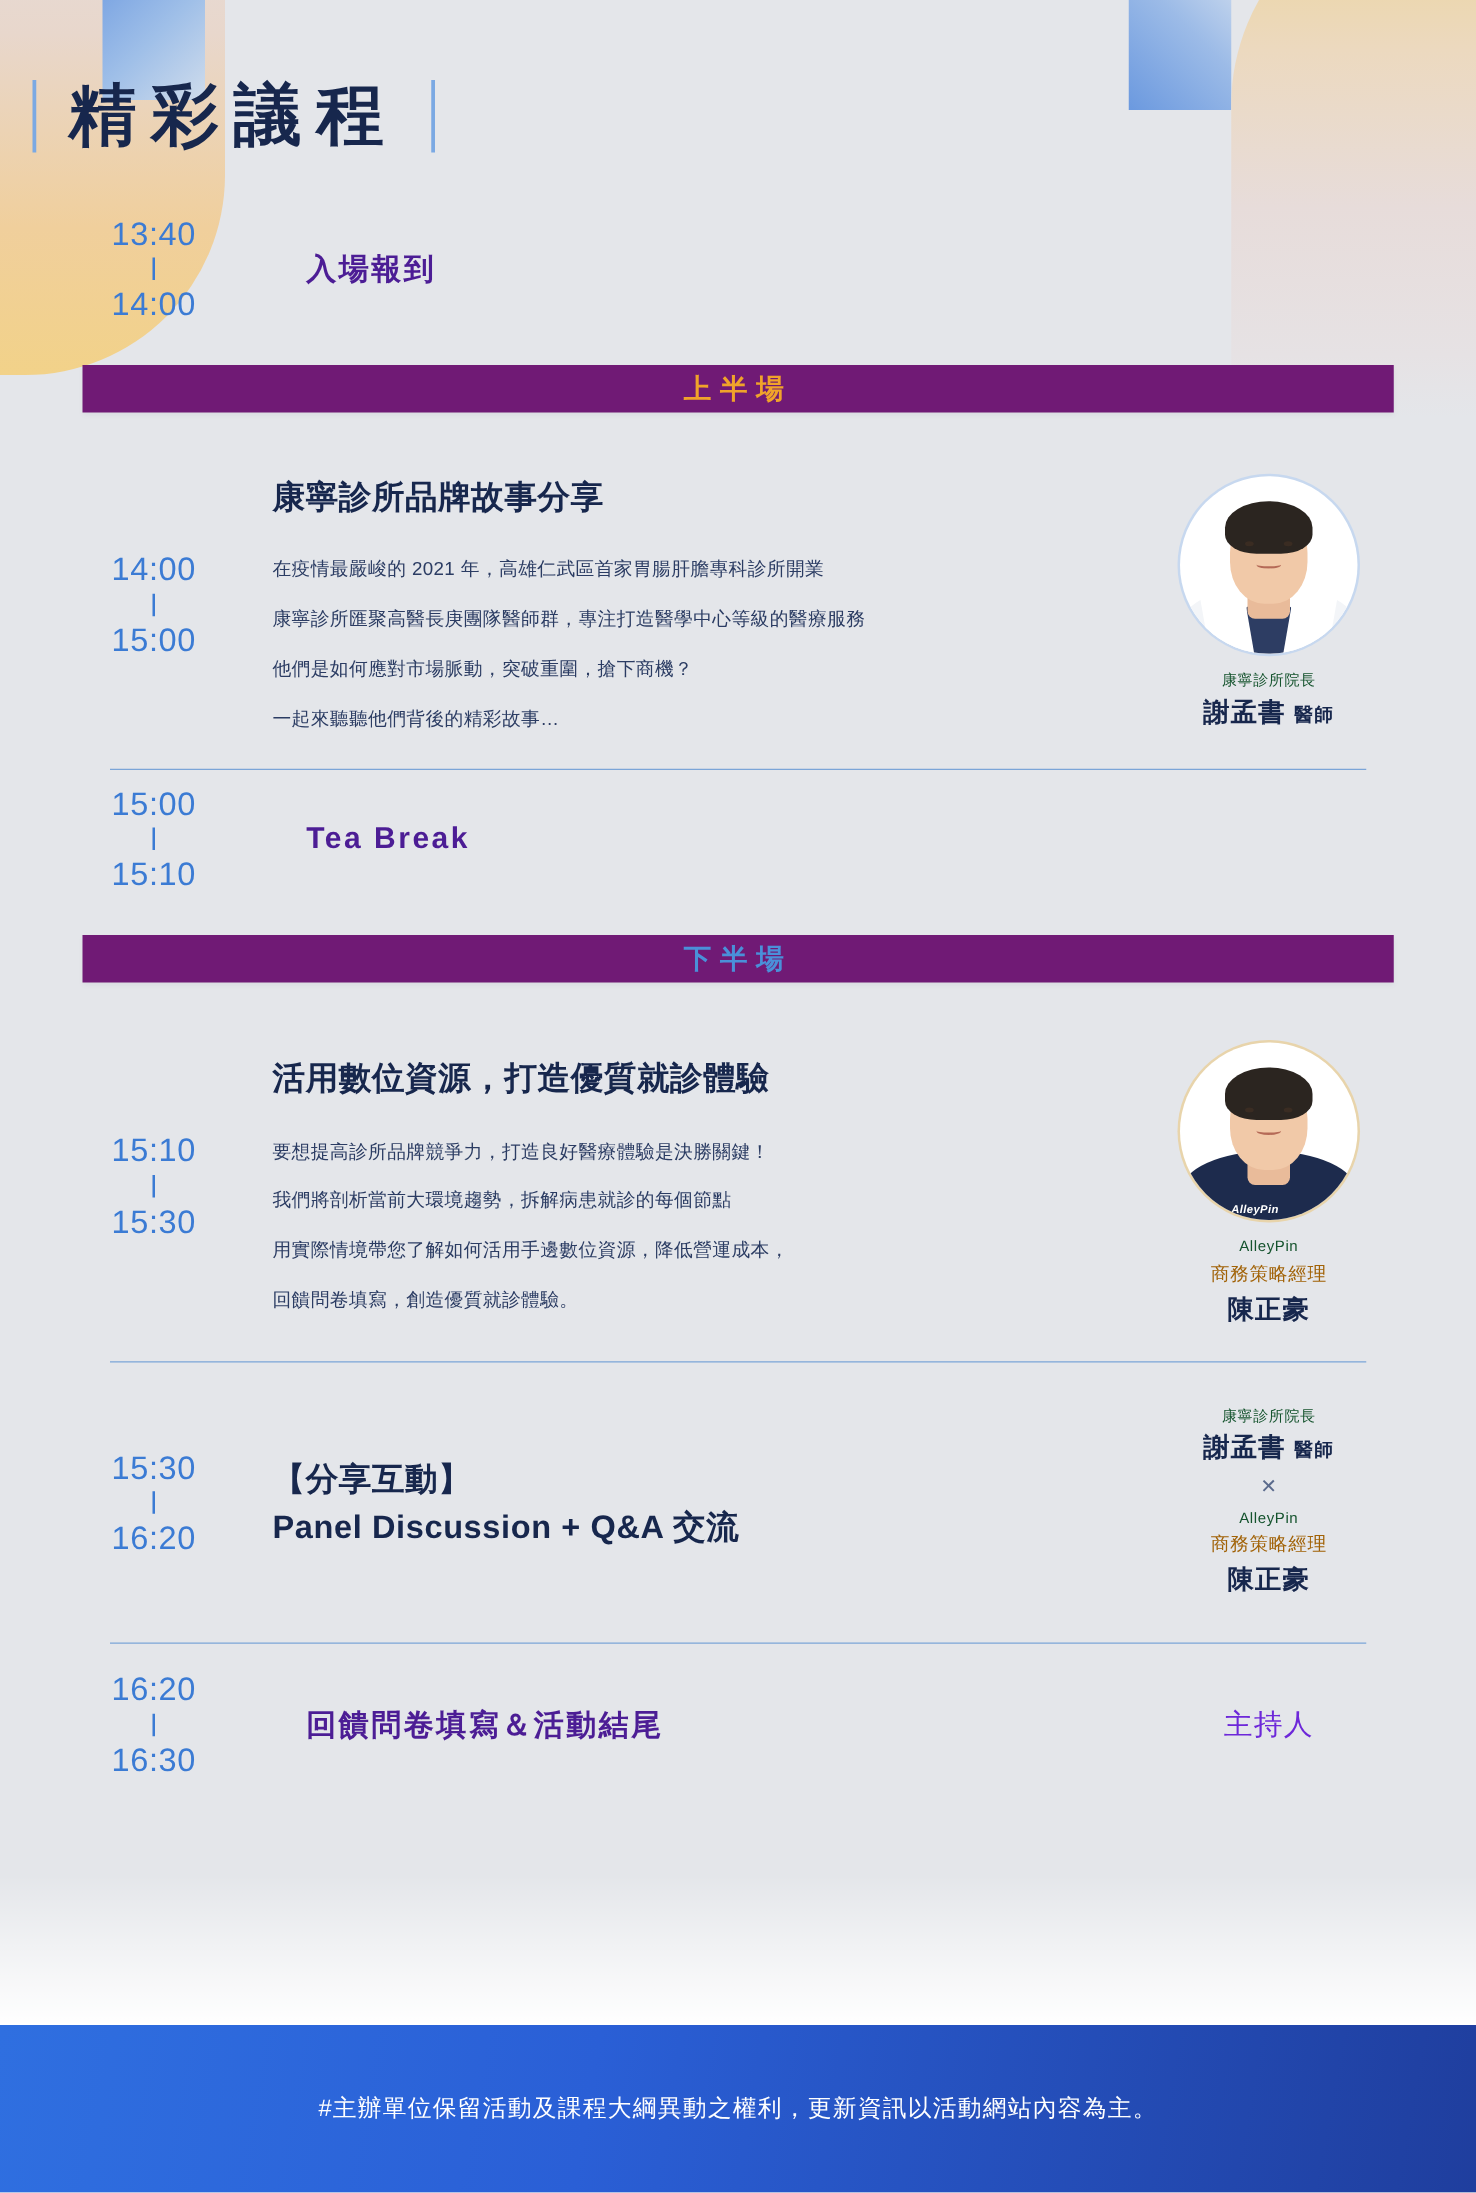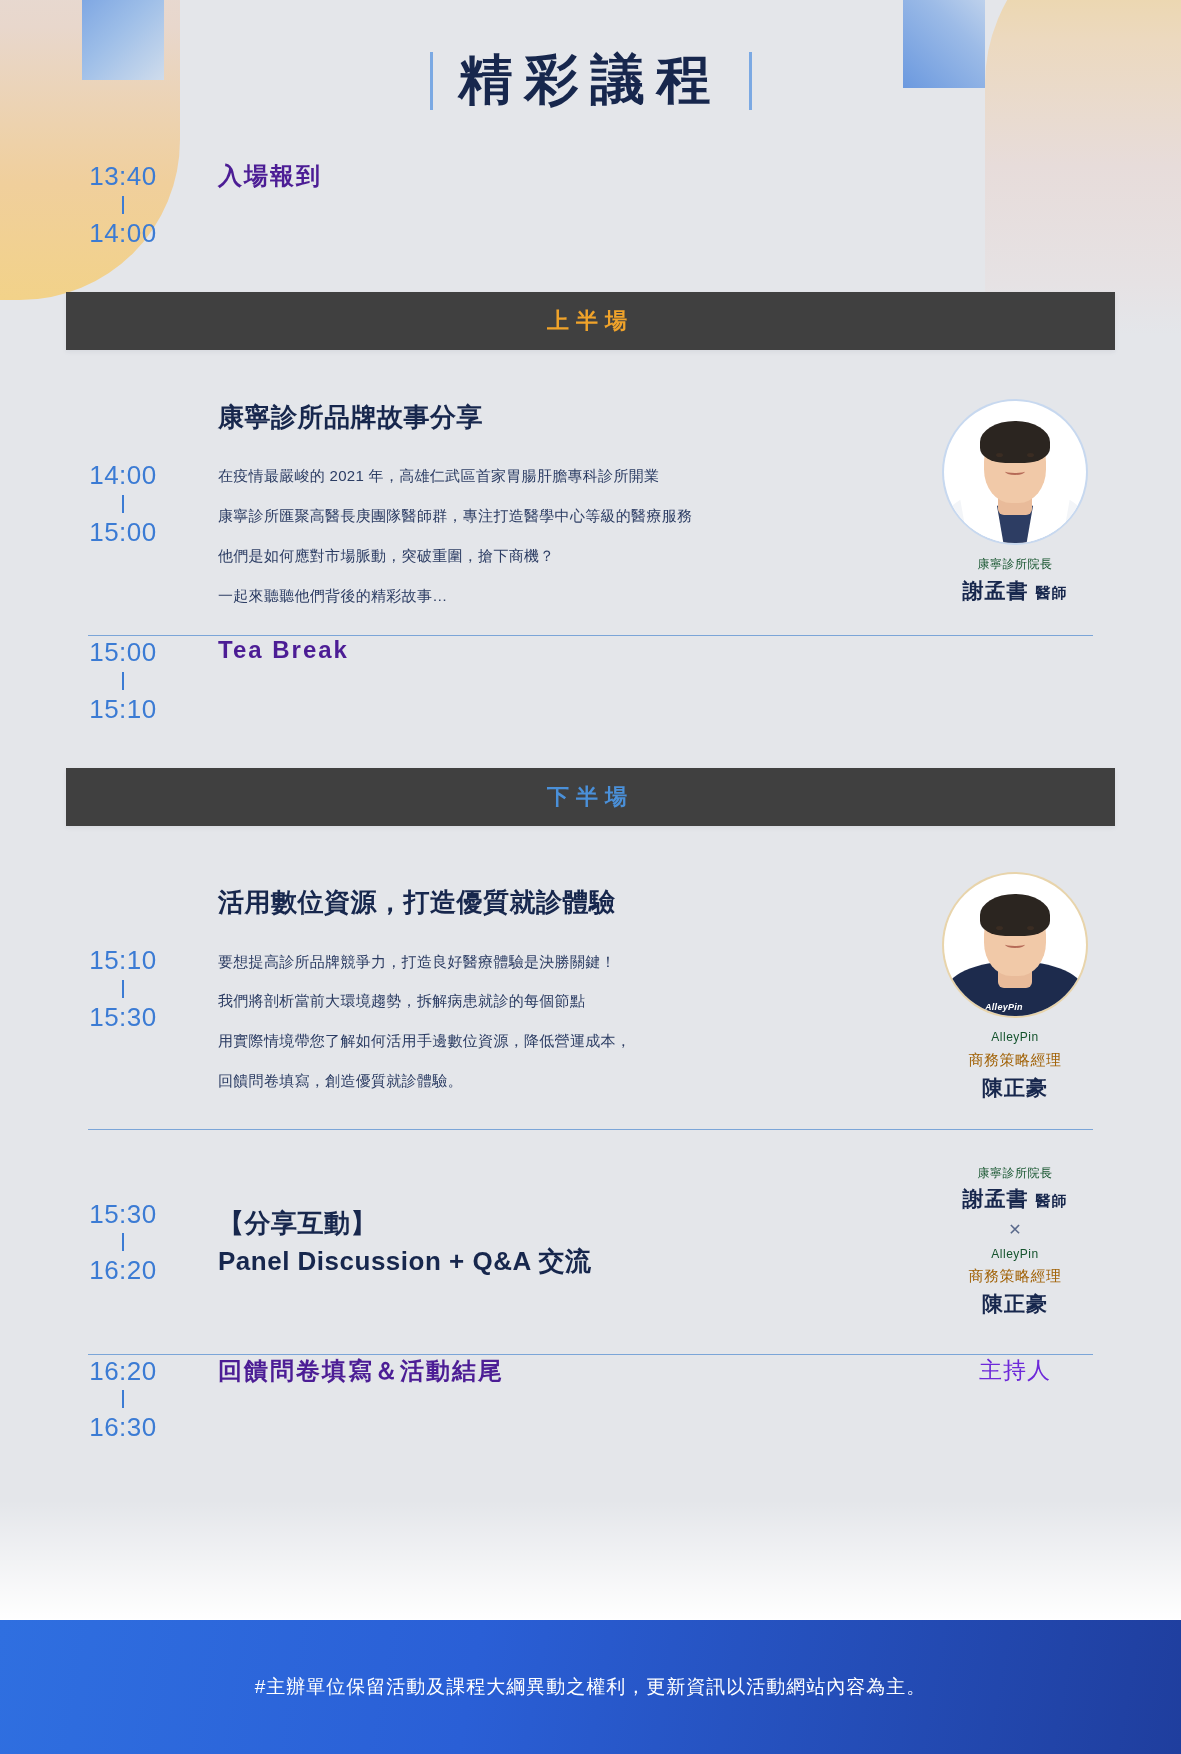--- a/index.html
+++ b/index.html
@@ -41,22 +41,22 @@
   .deco-tr-round {
     left: 985px; top: -86px;
     width: 290px; height: 420px;
     border-top-left-radius: 170px;
     background: linear-gradient(180deg, #ecd495 0%, #ecd9bf 30%, #e7dcda 60%, #e6e2e4 88%, #e4e6ea 100%);
   }
 
   
   .page-title {
     position: relative;
-    text-align: center;
-    padding-top: 44px;
+    text-align: left;
+    padding-top: 56px;
     height: 160px;
   }
   .page-title .title-text {
     font-size: 54px;
     font-weight: 700;
     letter-spacing: 12px;
     color: #17274d;
     display: inline-block;
     vertical-align: middle;
   }
@@ -118,33 +118,33 @@
     width: 200px;
     flex: 0 0 200px;
     display: flex;
     flex-direction: column;
     align-items: center;
     justify-content: center;
     text-align: center;
   }
 
   
-  .row.simple { height: 110px; align-items: flex-start; }
+  .row.simple { height: 110px; align-items: center; gap: 27px; }
   .row.simple .session-title {
     font-size: 24px;
     font-weight: 700;
     color: #4c1d95;
     letter-spacing: 2px;
   }
 
   
   .band {
     margin: 22px 66px;
-    background: #404040;
-    height: 58px;
+    background: #701a75;
+    height: 38px;
     display: flex;
     align-items: center;
     justify-content: center;
     box-shadow: 0 2px 4px rgba(110,120,140,0.10);
   }
   .band .band-text {
     font-size: 22px;
     font-weight: 700;
     letter-spacing: 7px;
   }

